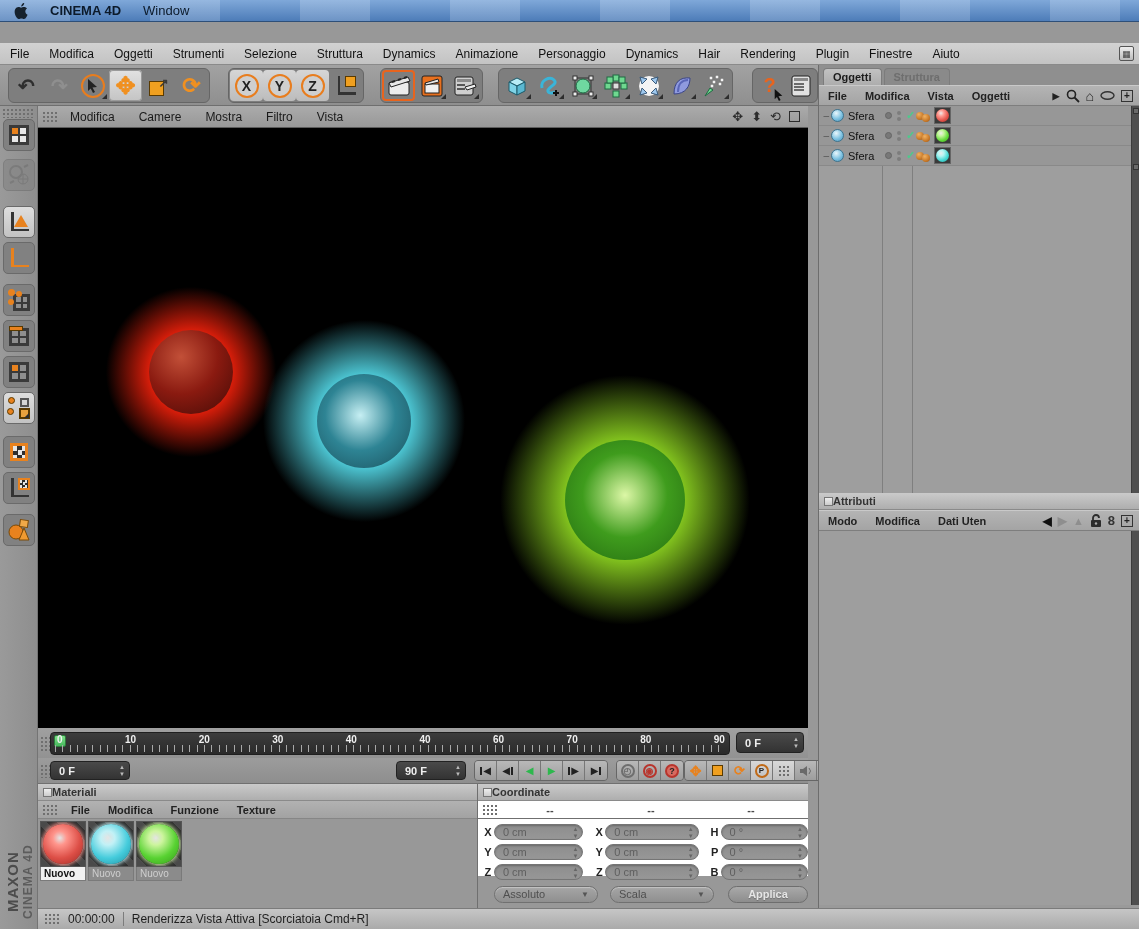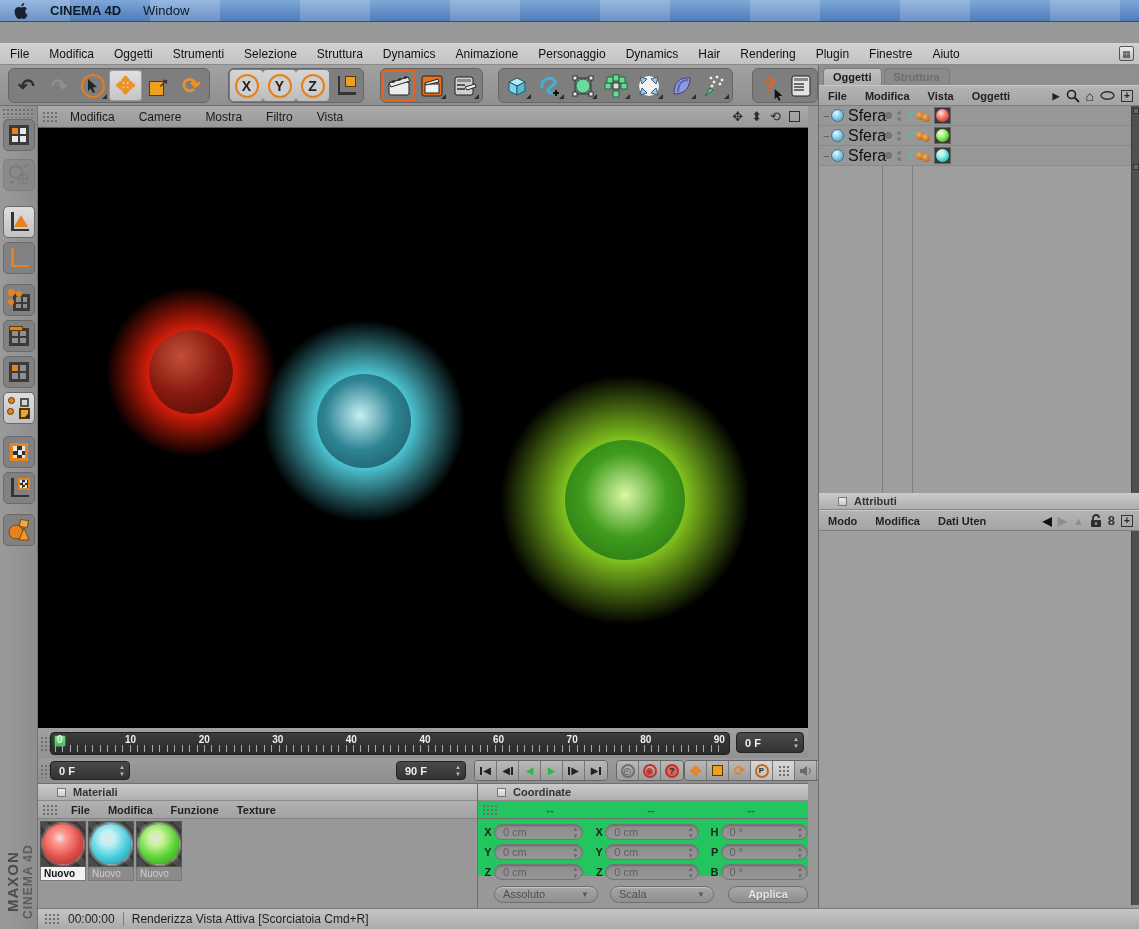--- a/index.html
+++ b/index.html
@@ -139,38 +139,38 @@
   .pbtn:first-child { border-radius:3px 0 0 3px; }
   .pbtn:last-child { border-radius:0 3px 3px 0; border-right:none; }
   .pbtn .bar { width:2px; height:8px; background:#222; }
   .pbtn .g { color:#2db84d; }
   .circ { width:14px; height:14px; border-radius:50%; display:flex; align-items:center; justify-content:center; font-size:9px; font-weight:bold; }
 
   
   .matpanel { left:38px; top:784px; width:440px; height:124px; background:#989898; border-right:1px solid #6f6f6f; }
   .panel-title {
     height:17px; background:linear-gradient(#cacaca,#aeaeae); border-bottom:1px solid #8a8a8a;
-    display:flex; align-items:center; gap:7px; padding-left:19px; font-size:11px; font-weight:bold; color:#333;
+    display:flex; align-items:center; padding-left:5px; font-size:11px; font-weight:bold; color:#333;
   }
   .pt-check { width:9px; height:9px; border:1px solid #777; background:linear-gradient(#eee,#ccc); }
   .panel-menu { height:18px; background:linear-gradient(#b2b2b2,#a2a2a2); border-bottom:1px solid #868686;
     display:flex; align-items:center; font-size:11px; font-weight:bold; color:#222; }
   .panel-menu .pm-grip { width:16px; height:12px; margin:0 4px; }
   .panel-menu span.mi { padding:0 9px; }
   .mat-thumbs { display:flex; gap:2px; padding:2px; }
   .mat-thumb { width:46px; }
   .mat-img { width:46px; height:46px; position:relative; overflow:hidden;
     background:repeating-linear-gradient(45deg,#4a4a4a 0 7px,#2f2f2f 7px 14px); border:1px solid #555; }
   .mat-sphere { position:absolute; left:2px; top:2px; width:40px; height:40px; border-radius:50%; }
   .mat-label { height:14px; font-size:10px; display:flex; align-items:center; padding-left:3px;
     background:#8b8b8b; color:#cfcfcf; border:1px solid #7a7a7a; border-top:none; }
   .mat-label.sel { background:#f2f2f2; color:#111; font-weight:bold; }
 
   
-  .coordpanel { left:478px; top:784px; width:330px; height:92px; background:#22c55e; }
+  .coordpanel { left:478px; top:784px; width:330px; height:92px; background:#ffffff; }
   .coord-headers { height:18px; display:flex; align-items:center; font-size:11px; font-weight:bold; color:#4a4a4a;
     border-bottom:1px solid #6f6f6f; }
   .coord-grid { padding-top:3px; }
   .coord-row { display:flex; align-items:center; height:20px; }
   .clabel { width:12px; text-align:center; font-size:11px; font-weight:bold; color:#222; }
   .cfield {
     position:relative; height:16px; background:linear-gradient(#8d8d8d,#979797);
     border:1px solid #757575; border-radius:8px; box-shadow:inset 0 1px 2px rgba(0,0,0,.25);
     font-size:11px; color:#5f5f5f; display:flex; align-items:center; padding-left:8px;
   }
@@ -195,21 +195,21 @@
   .rp-tab.inact { background:#8a8a8a; color:#6e6e6e; border:1px solid #7c7c7c; border-bottom:none; }
   .rp-menu { height:21px; background:linear-gradient(#b4b4b4,#a4a4a4); border-top:1px solid #c9c9c9; border-bottom:1px solid #7e7e7e;
     display:flex; align-items:center; font-size:11px; font-weight:bold; color:#222; }
   .rp-menu span.mi { padding:0 9px; }
   .rp-icons { margin-left:auto; display:flex; align-items:center; gap:6px; padding-right:6px; }
   .objlist { position:relative; height:387px; background:#9e9e9e; overflow:hidden; }
   .objrow { height:20px; display:flex; align-items:center; background:#979797; border-bottom:1px solid #898989; position:relative; }
   .objrow .tree { width:10px; text-align:right; color:#555; font-size:10px; }
   .objicon { width:13px; height:13px; border-radius:50%; margin:0 4px 0 2px;
     background:radial-gradient(circle at 38% 30%, #e8f6fc, #7fc3e2 55%, #4e94ba); border:1px solid #3d748f; }
-  .objname { font-size:16px; color:#111; }
+  .objname { font-size:11px; color:#111; }
   .colsep { position:absolute; top:0; bottom:0; width:1px; background:#7f7f7f; }
   .vdot { width:7px; height:7px; border-radius:50%; background:#787878; border:1px solid #666; }
   .mdots { display:flex; flex-direction:column; gap:2px; margin-left:5px; }
   .mdots i { width:4px; height:4px; border-radius:50%; background:#7c7c7c; }
   .okcheck { color:#4fc98b; font-size:11px; font-weight:bold; margin-left:5px; }
   .tagdot { width:8px; height:8px; border-radius:50%; background:radial-gradient(circle at 35% 30%, #f0b060, #c07020 70%, #8f4d10); }
   .matchip { width:17px; height:17px; border:1px solid #666; background:#3a3a3a; position:relative; margin-left:4px; }
   .matchip i { position:absolute; left:1px; top:1px; width:13px; height:13px; border-radius:50%; display:block; }
   .rp-scroll { position:absolute; right:0; width:8px; background:#4f4f4f; border-left:1px solid #3c3c3c; }
   .rp-scroll .sq { position:absolute; left:1px; width:6px; height:6px; background:#6a6a6a; border:1px solid #333; }

